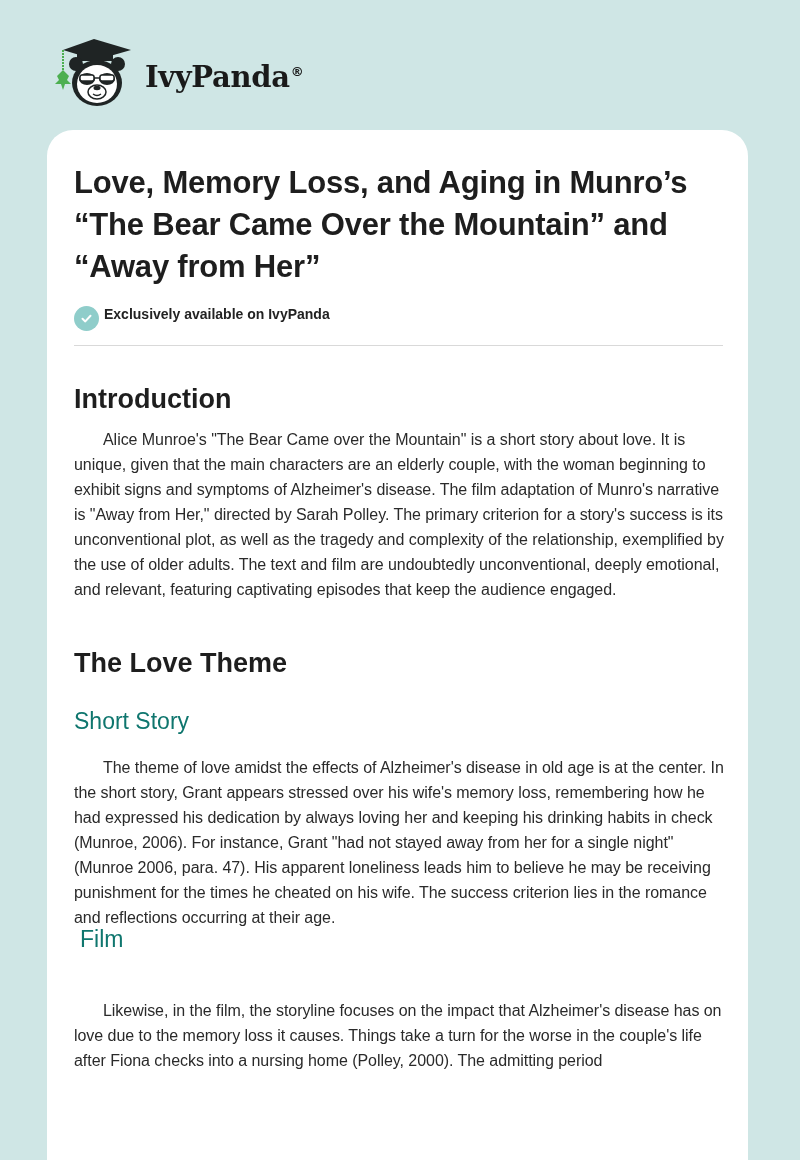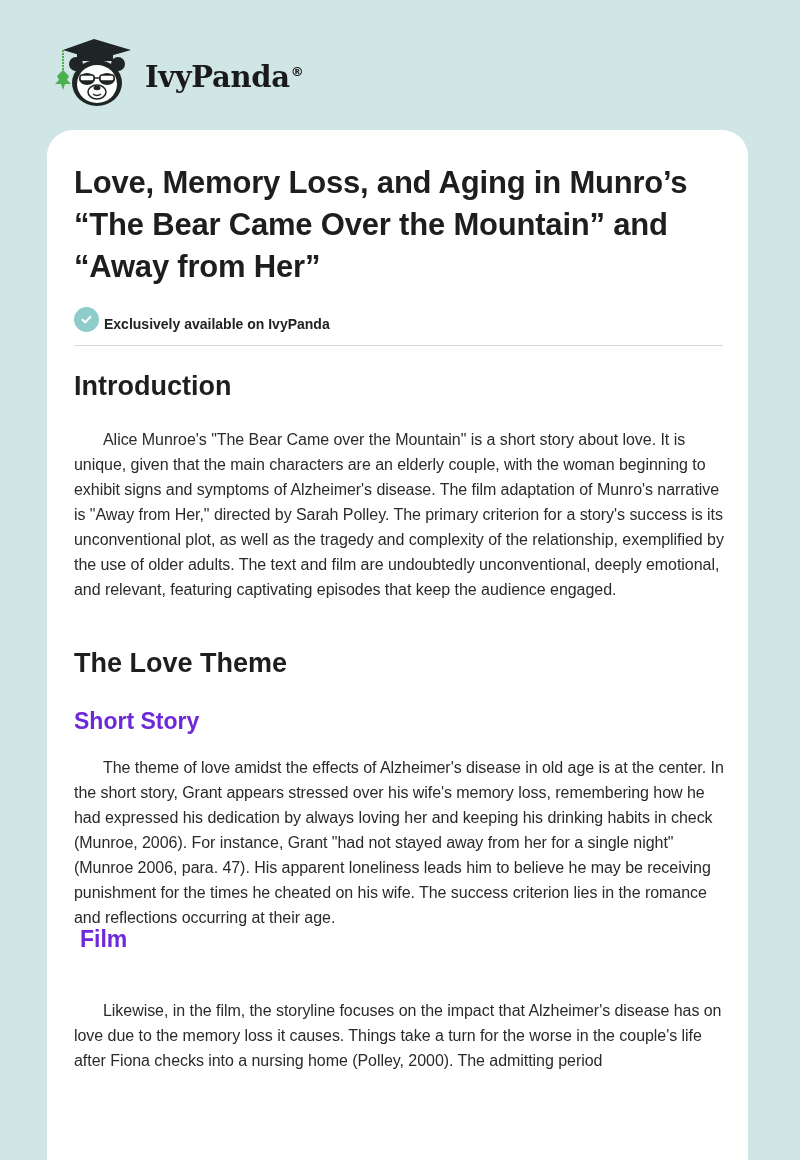--- a/index.html
+++ b/index.html
@@ -77,21 +77,21 @@
       font-weight: bold;
       letter-spacing: -0.2px;
       color: #1e1e1e;
       margin: 0;
     }
     .exclusive {
       position: absolute;
       left: 0;
       top: 176px;
       display: flex;
-      align-items: flex-end;
+      align-items: flex-start;
       height: 26px;
     }
     .check {
       width: 25px;
       height: 25px;
       border-radius: 50%;
       background: #8fcdca;
       display: flex;
       align-items: center;
       justify-content: center;
@@ -116,22 +116,22 @@
       font-size: 27px;
       font-weight: bold;
       color: #1e1e1e;
       margin: 0;
       line-height: 34px;
     }
     .h3 {
       position: absolute;
       left: 0;
       font-size: 23px;
-      font-weight: bold;
-      color: #6d28d9;
+      font-weight: normal;
+      color: #0f766e;
       margin: 0;
       line-height: 30px;
     }
     .para {
       position: absolute;
       left: 0;
       width: 650px;
       font-size: 16px;
       line-height: 25px;
       color: #2a2a2a;
@@ -182,21 +182,21 @@
       <span class="check">
         <svg width="13" height="13" viewBox="0 0 13 13">
           <path d="M2.5,6.8 L5.3,9.4 L10.5,3.8" stroke="#ffffff" stroke-width="2" fill="none" stroke-linecap="round" stroke-linejoin="round"></path>
         </svg>
       </span>
       <span class="exclusive-text">Exclusively available on IvyPanda</span>
     </div>
 
     <div class="divider"></div>
 
-    <h2 class="h2" style="top:239px;">Introduction</h2>
+    <h2 class="h2" style="top:252px;">Introduction</h2>
     <p class="para" style="top:297px;">Alice Munroe's "The Bear Came over the Mountain" is a short story about love. It is unique, given that the main characters are an elderly couple, with the woman beginning to exhibit signs and symptoms of Alzheimer's disease. The film adaptation of Munro's narrative is "Away from Her," directed by Sarah Polley. The primary criterion for a story's success is its unconventional plot, as well as the tragedy and complexity of the relationship, exemplified by the use of older adults. The text and film are undoubtedly unconventional, deeply emotional, and relevant, featuring captivating episodes that keep the audience engaged.</p>
 
     <h2 class="h2" style="top:516px;">The Love Theme</h2>
 
     <h3 class="h3" style="top:576px;">Short Story</h3>
     <p class="para" style="top:625px;">The theme of love amidst the effects of Alzheimer's disease in old age is at the center. In the short story, Grant appears stressed over his wife's memory loss, remembering how he had expressed his dedication by always loving her and keeping his drinking habits in check (Munroe, 2006). For instance, Grant "had not stayed away from her for a single night" (Munroe 2006, para. 47). His apparent loneliness leads him to believe he may be receiving punishment for the times he cheated on his wife. The success criterion lies in the romance and reflections occurring at their age.</p>
 
     <h3 class="h3" style="top:794px;margin-left:6px;">Film</h3>
     <p class="para" style="top:868px;">Likewise, in the film, the storyline focuses on the impact that Alzheimer's disease has on love due to the memory loss it causes. Things take a turn for the worse in the couple's life after Fiona checks into a nursing home (Polley, 2000). The admitting period</p>
   </div>

